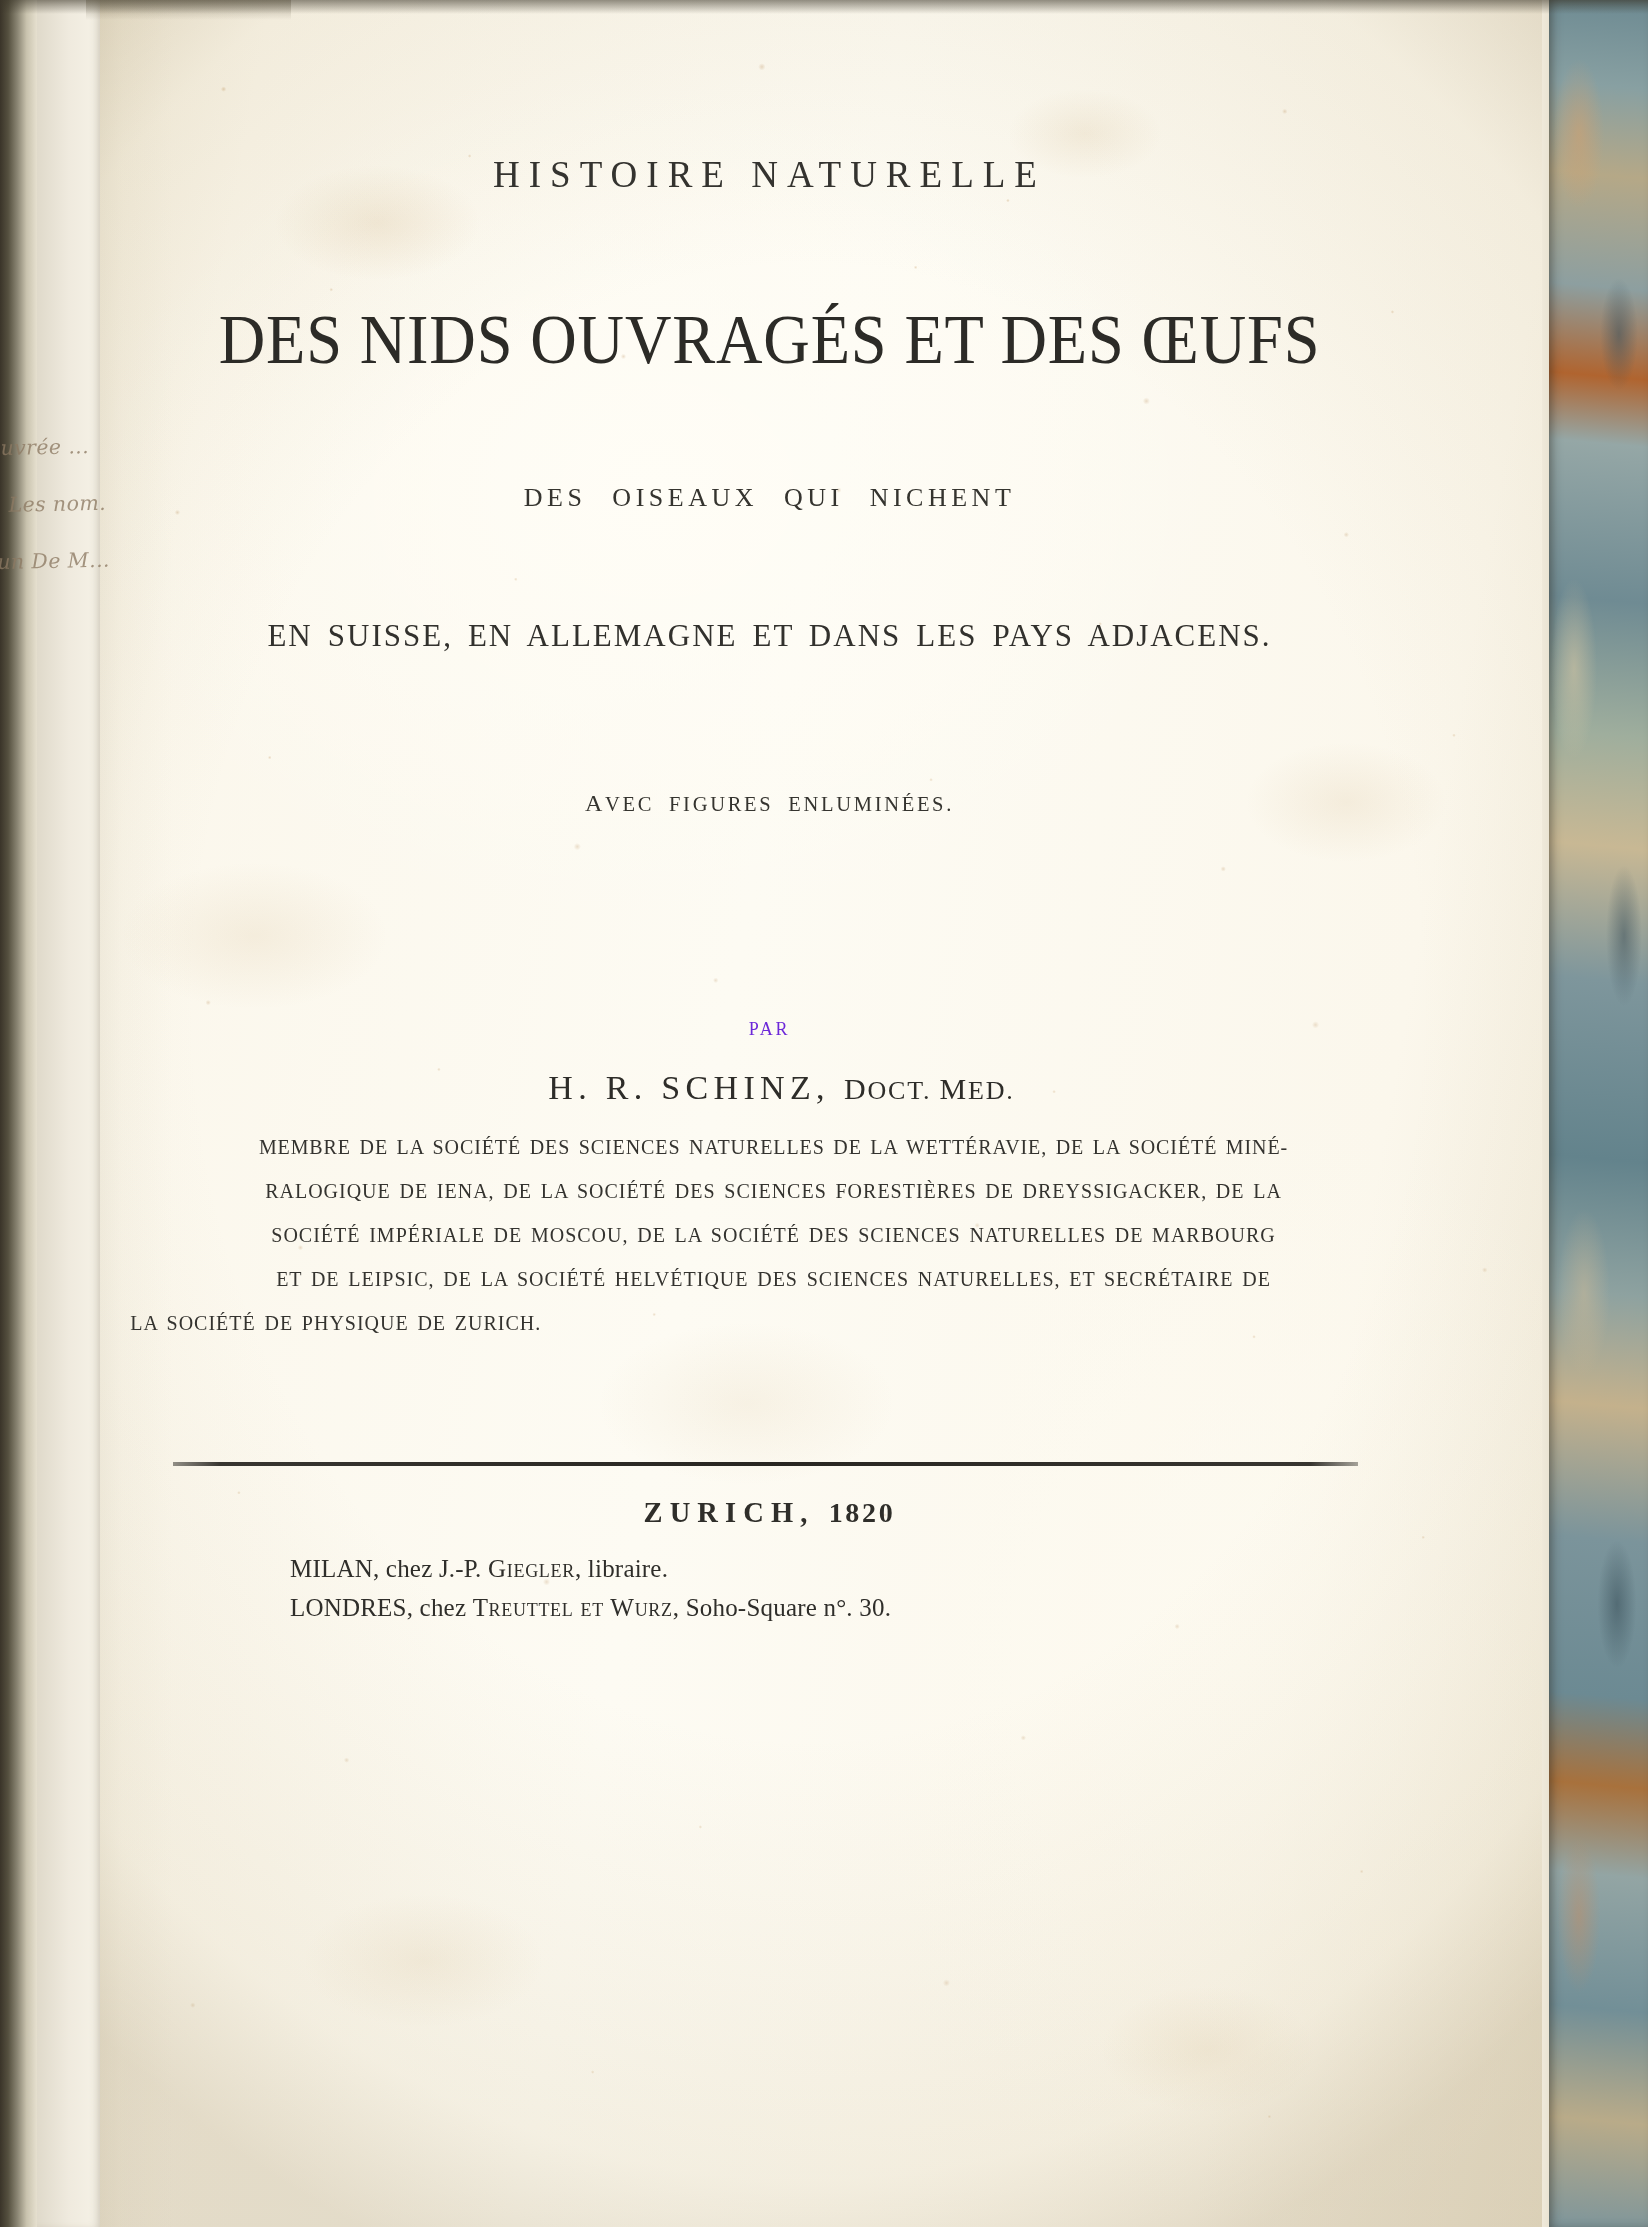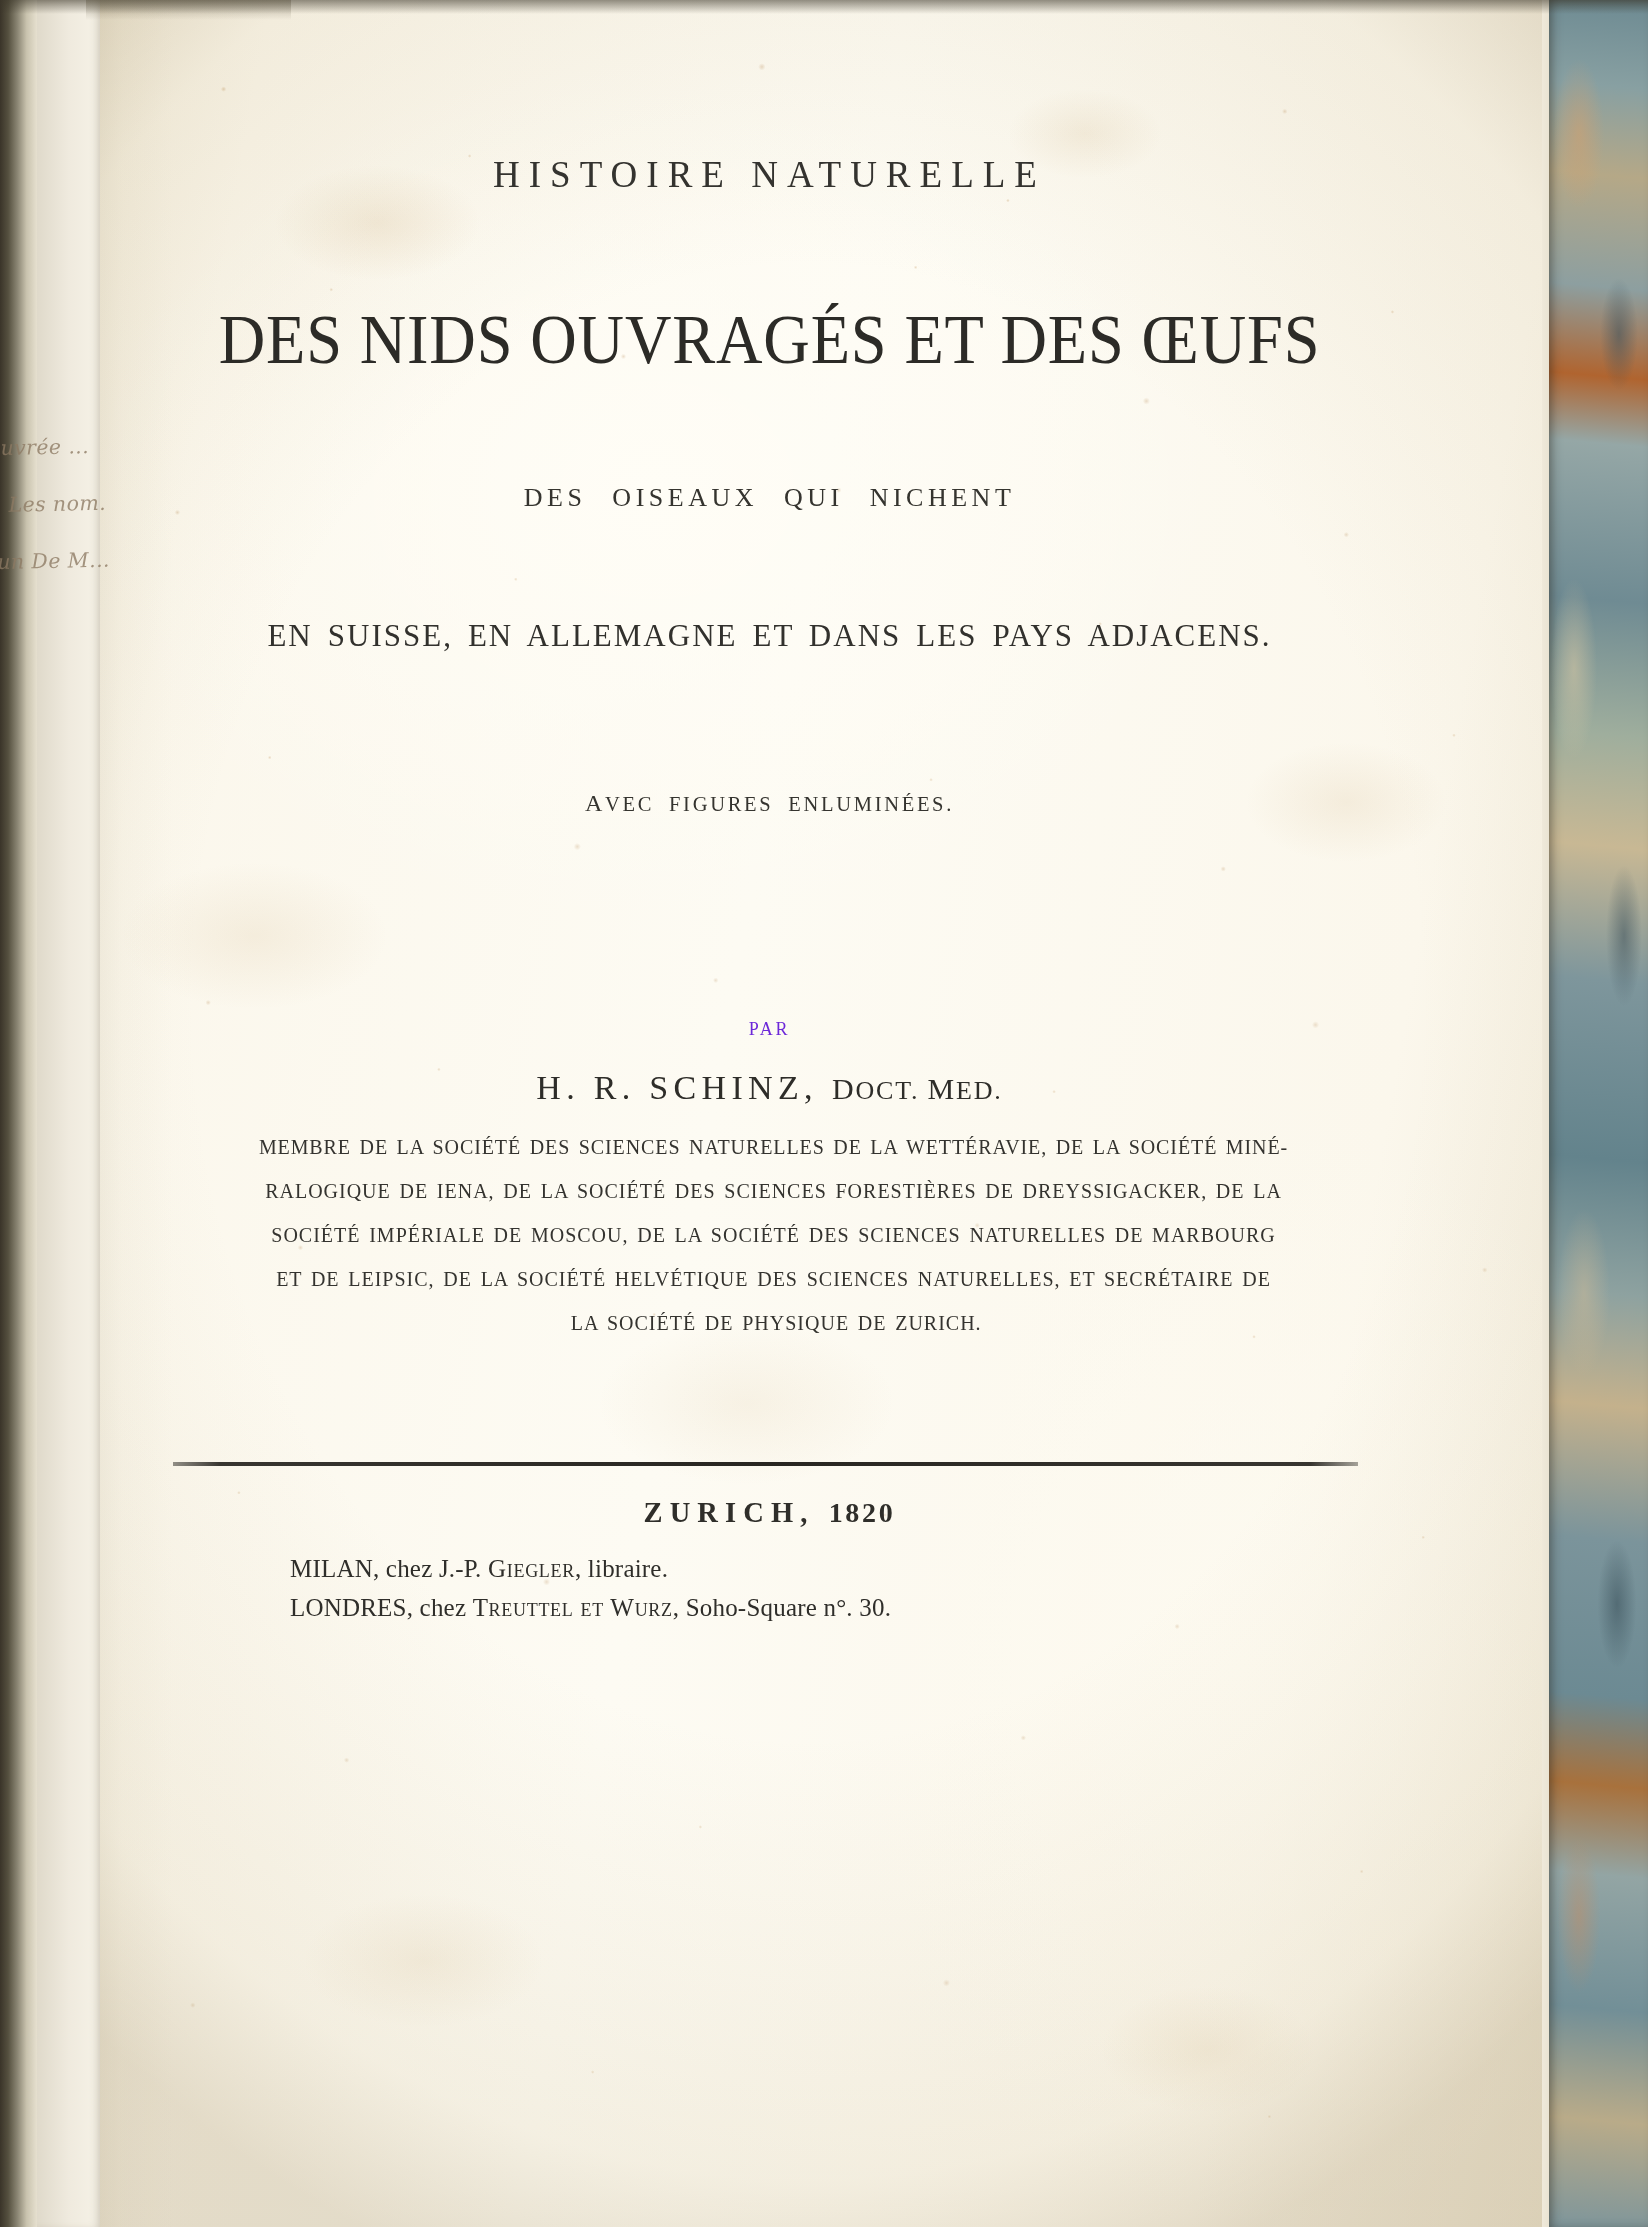--- a/index.html
+++ b/index.html
@@ -263,21 +263,21 @@
   
   .byline-par {
     position: absolute; left: 0; top: 1019px; width: 1461px;
     font-size: 18px;
     letter-spacing: 2.7px;
     color: #6d28d9;
   }
 
   
   .byline-name {
-    position: absolute; left: 0; top: 1069px; width: 1461px;
+    position: absolute; left: 12px; top: 1069px; width: 1461px;
     font-size: 34px;
     letter-spacing: 5.3px;
     color: #2e2d29;
   }
   .byline-name .degree {
     font-size: 26px;
     letter-spacing: 1.8px;
     margin-left: 14.3px;
   }
   .byline-name .degree .d-cap { font-size: 30px; }
@@ -288,21 +288,21 @@
     font-size: 20px;
     line-height: 44px;
     letter-spacing: 1px;
     word-spacing: 2.7px;
     text-align: center;
     color: #34332f;
     white-space: nowrap;
   }
   .affil div { overflow: hidden; }
   .affil .l1 { letter-spacing: 0.9px; }
-  .affil .l5 { text-align: center; padding-left: 5.3px; }
+  .affil .l5 { text-align: left; padding-left: 5.3px; }
 
   
   .rule {
     position: absolute; left: 134px; top: 1462px;
     width: 1185px; height: 3.6px;
     background: linear-gradient(90deg,
        rgba(60,58,52,.55) 0%, rgba(45,43,38,.95) 4%,
        rgba(40,38,33,1) 50%, rgba(45,43,38,.95) 96%,
        rgba(60,58,52,.45) 100%);
     z-index: 10;

